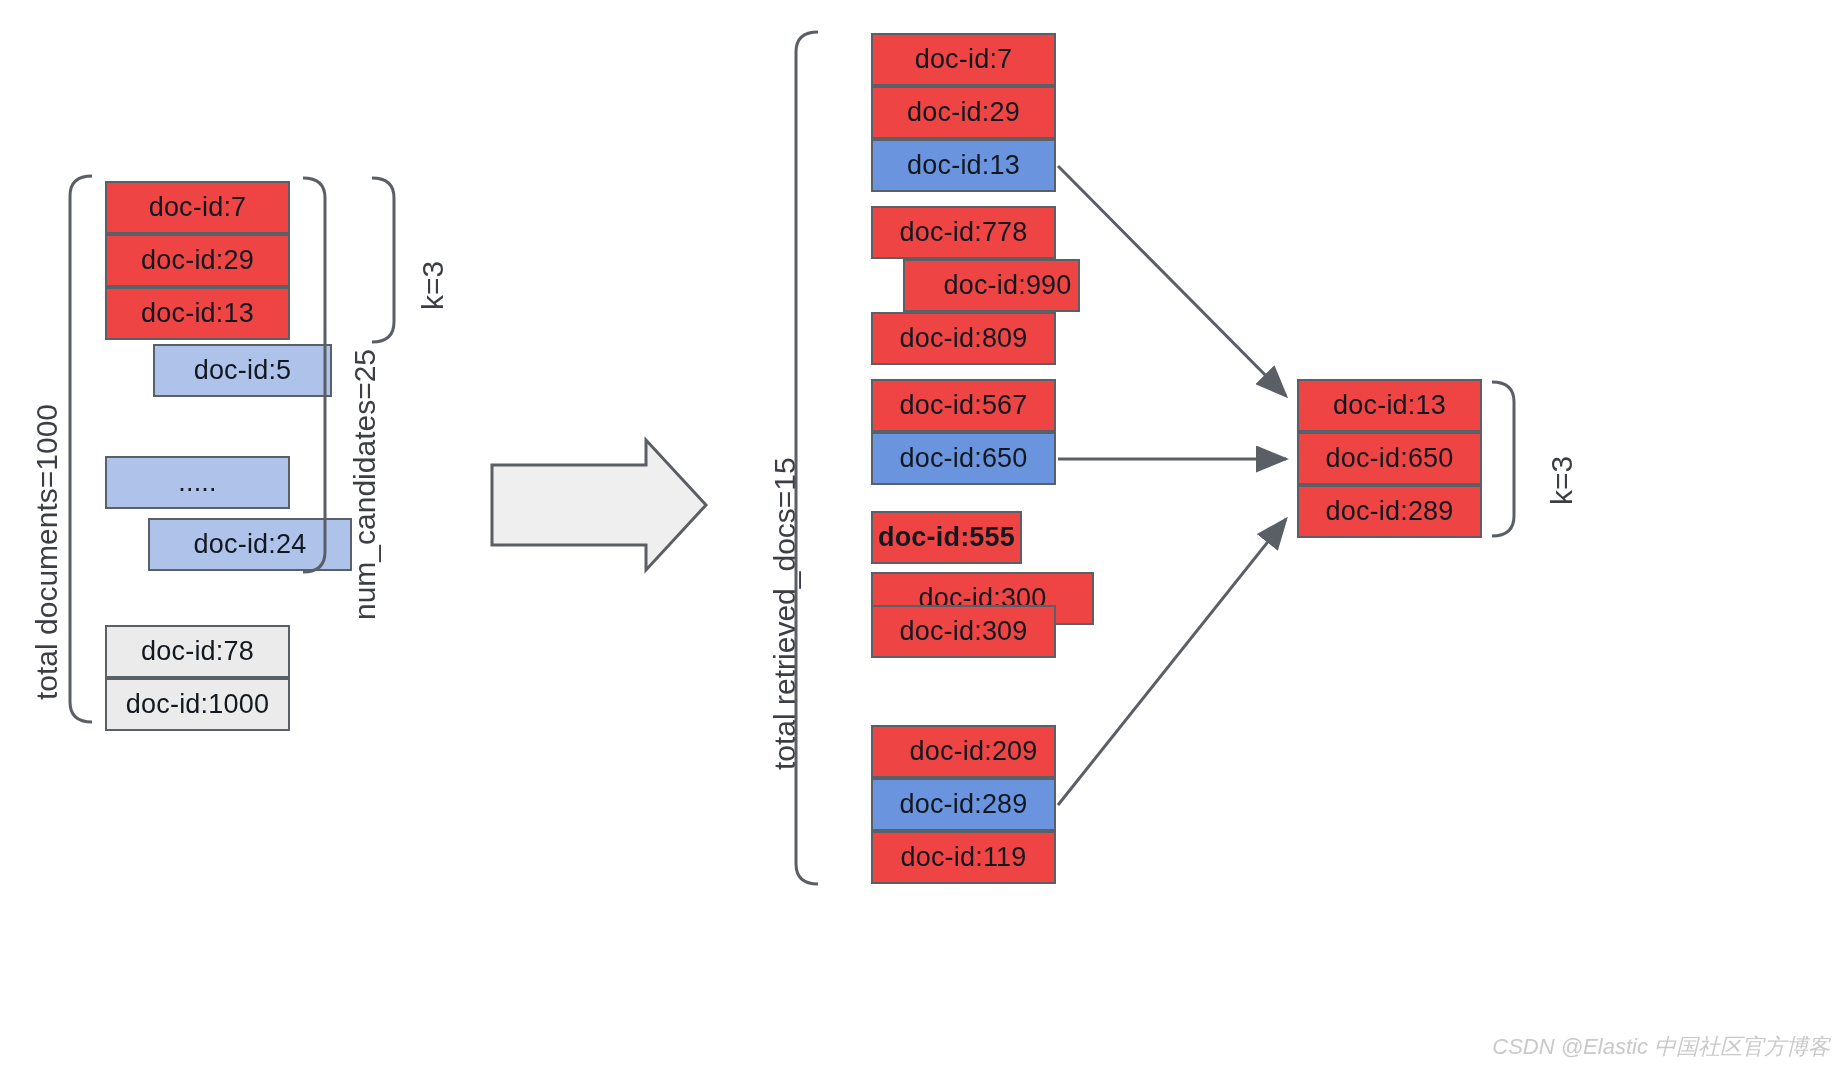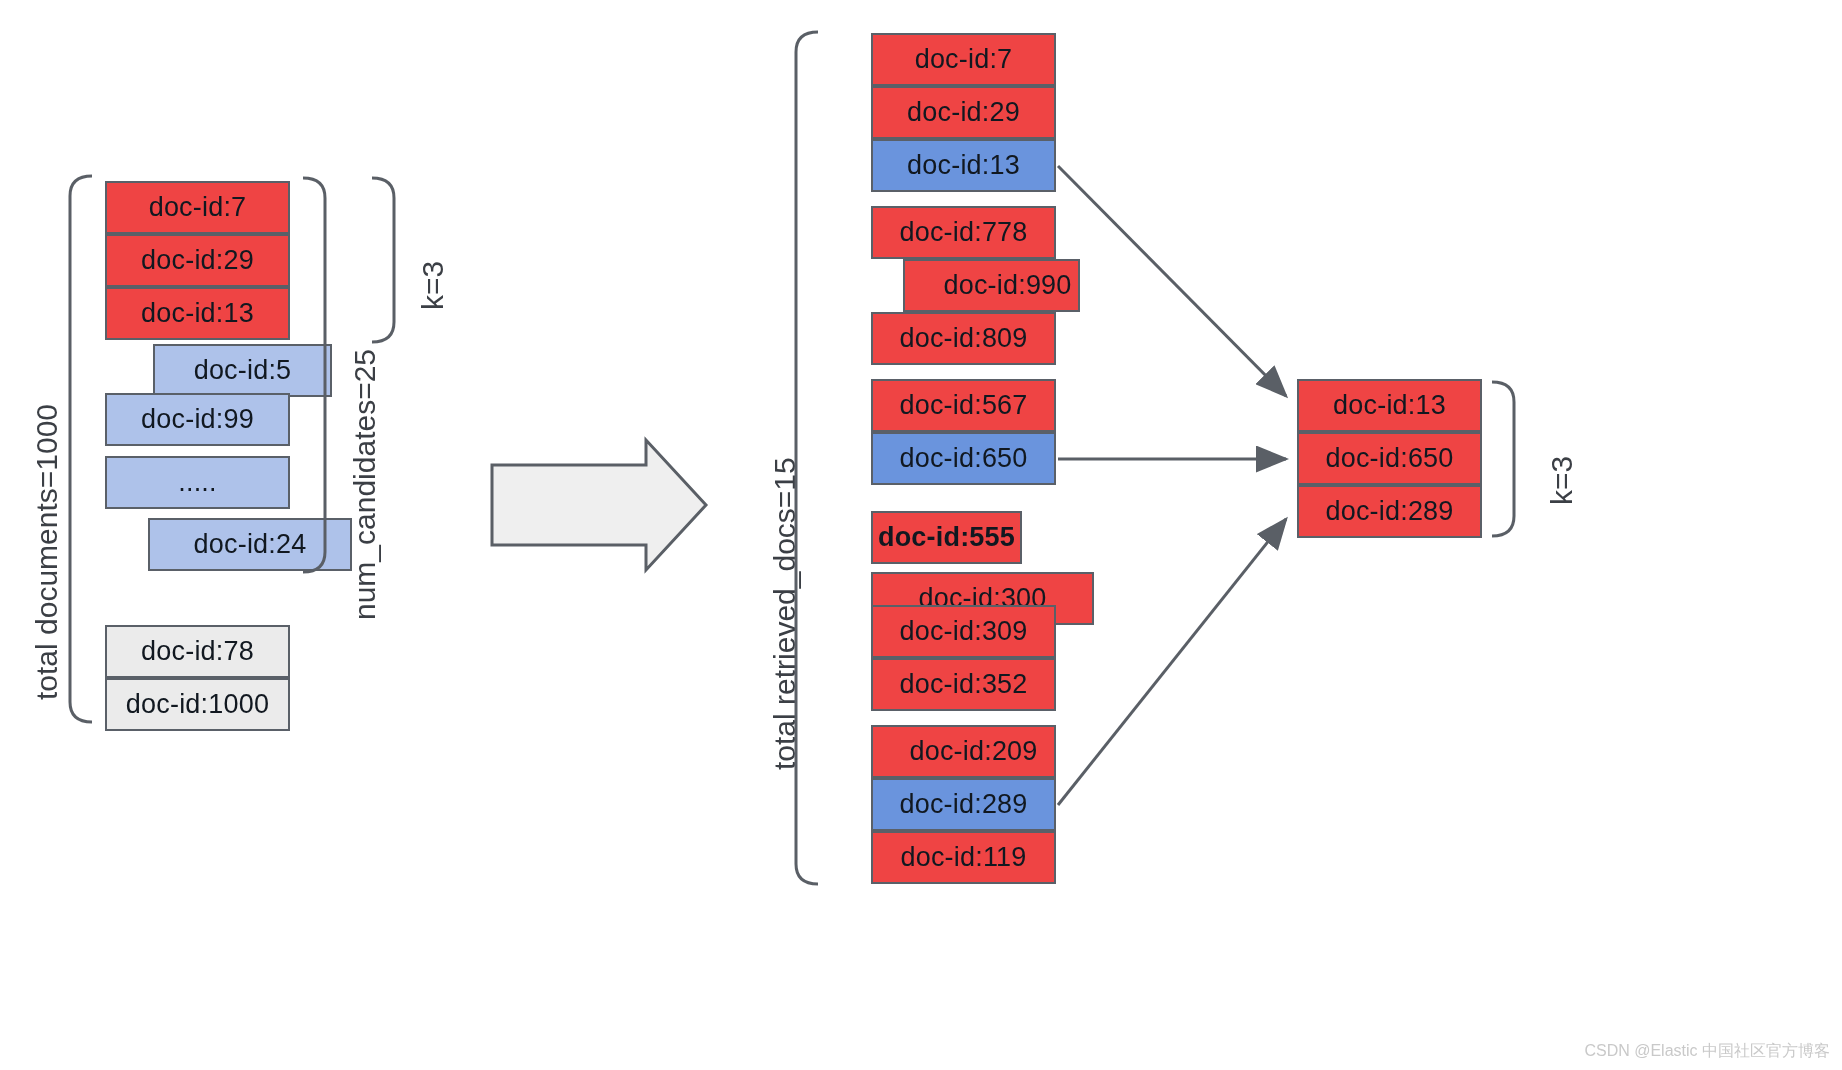--- a/index.html
+++ b/index.html
@@ -55,23 +55,24 @@
     left: 0;
     top: 0;
     width: 1842px;
     height: 1070px;
     pointer-events: none;
   }
   .watermark {
     position: absolute;
     right: 12px;
     bottom: 8px;
-    font-size: 16px;
+    font-size: 22px;
     color: #c9c9c9;
     white-space: nowrap;
+    font-style: italic;
   }
 </style>
 </head>
 <body>
 
 <div id="canvas">
 
   <div class="vlabel" style="left:30px; top:700px;">total documents=1000</div>
 
   <div class="klabel" style="left:348px; top:620px;">num_candidates=25</div>
@@ -83,23 +84,20 @@
   </div>
   <div class="doc-box fill-light" style="left:105px; top:234px; width:185px; height:53px;">
     <span>doc-id:29</span>
   </div>
   <div class="doc-box fill-light" style="left:105px; top:287px; width:185px; height:53px;">
     <span>doc-id:13</span>
   </div>
   <div class="doc-box fill-mid" style="left:105px; top:344px; width:179px; height:53px;margin-left:48px;">
     <span>doc-id:5</span>
   </div>
-  <div class="doc-box fill-mid" style="left:105px; top:393px; width:185px; height:53px;">
-    <span>doc-id:99</span>
-  </div>
   <div class="doc-box fill-mid" style="left:105px; top:456px; width:185px; height:53px;">
     <span>.....</span>
   </div>
   <div class="doc-box fill-mid" style="left:105px; top:518px; width:204px; height:53px;margin-left:43px;">
     <span>doc-id:24</span>
   </div>
 
   <div class="doc-box fill-gray" style="left:105px; top:625px; width:185px; height:53px;">
     <span>doc-id:78</span>
   </div>
@@ -137,23 +135,20 @@
   </div>
   <div class="doc-box fill-light" style="left:871px; top:511px; width:151px; height:53px;font-weight:bold;">
     <span>doc-id:555</span>
   </div>
 
   <div class="doc-box fill-light" style="left:871px; top:572px; width:223px; height:53px;">
     <span>doc-id:300</span>
   </div>
   <div class="doc-box fill-light" style="left:871px; top:605px; width:185px; height:53px;">
     <span>doc-id:309</span>
-  </div>
-  <div class="doc-box fill-light" style="left:871px; top:658px; width:185px; height:53px;">
-    <span>doc-id:352</span>
   </div>
 
   <div class="doc-box fill-light" style="left:871px; top:725px; width:185px; height:53px;padding-left:20px;">
     <span>doc-id:209</span>
   </div>
   <div class="doc-box fill-dark" style="left:871px; top:778px; width:185px; height:53px;">
     <span>doc-id:289</span>
   </div>
   <div class="doc-box fill-light" style="left:871px; top:831px; width:185px; height:53px;">
     <span>doc-id:119</span>

